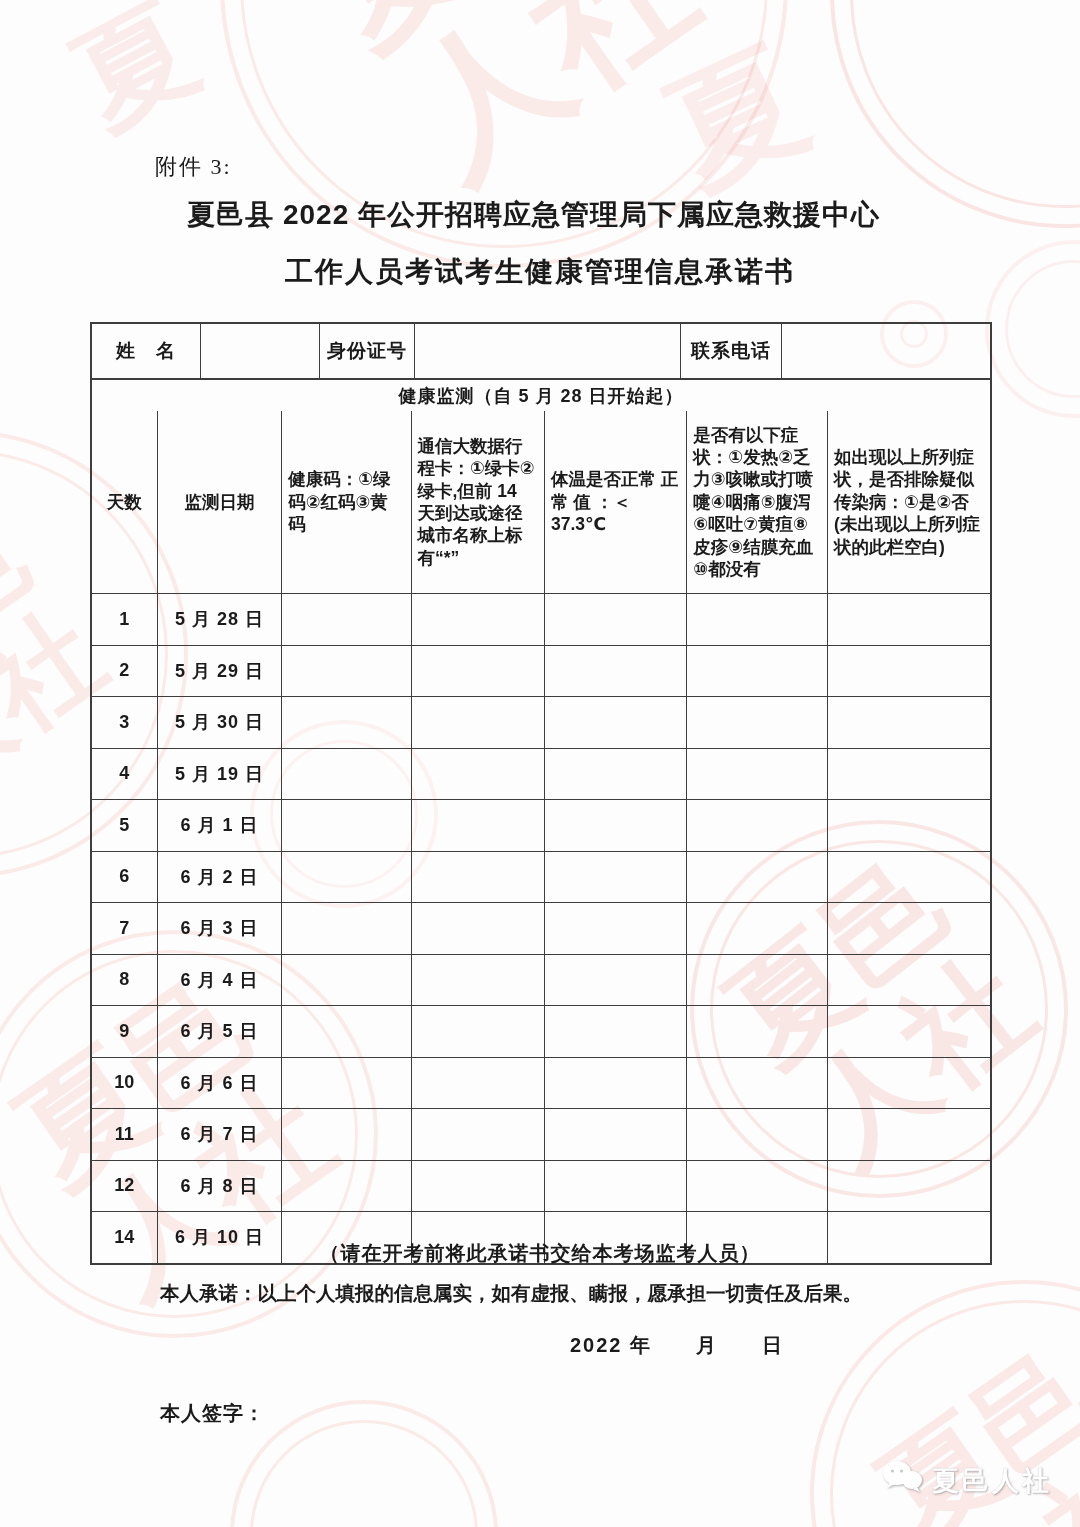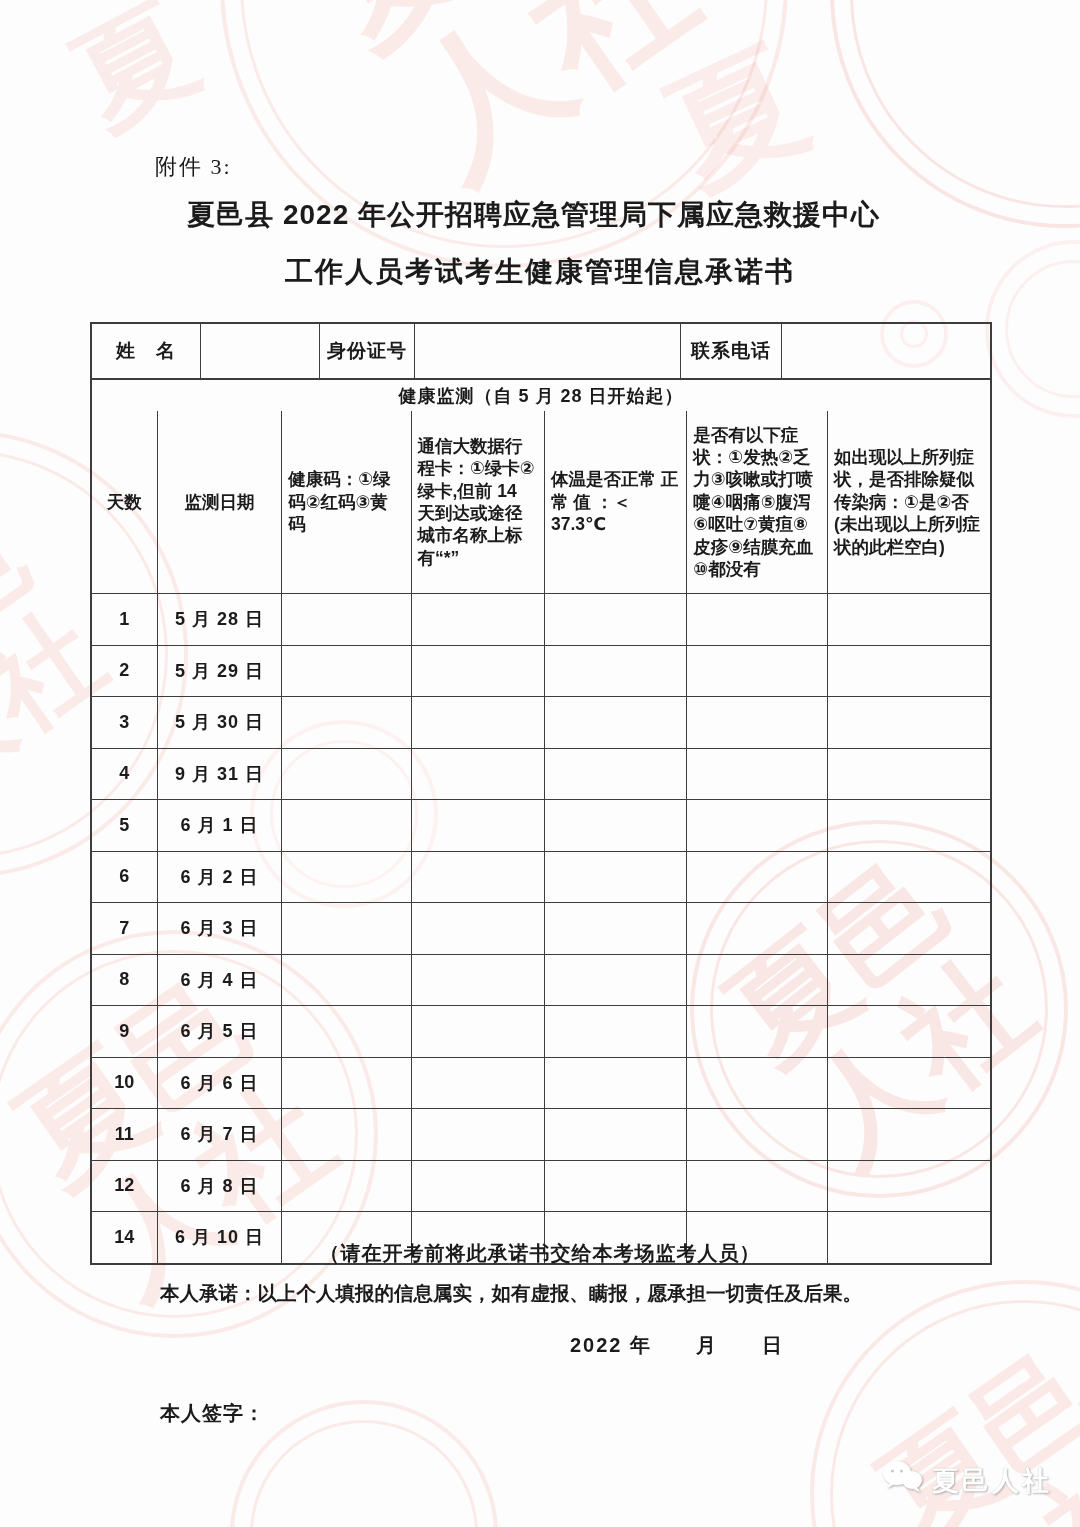--- a/index.html
+++ b/index.html
@@ -156,21 +156,21 @@
             <td class="day">3</td>
             <td class="date">5 月 30 日</td>
             <td></td>
             <td></td>
             <td></td>
             <td></td>
             <td></td>
           </tr>
         <tr>
             <td class="day">4</td>
-            <td class="date">9 月 31 日</td>
+            <td class="date">5 月 19 日</td>
             <td></td>
             <td></td>
             <td></td>
             <td></td>
             <td></td>
           </tr>
         <tr>
             <td class="day">5</td>
             <td class="date">6 月 1 日</td>
             <td></td>

